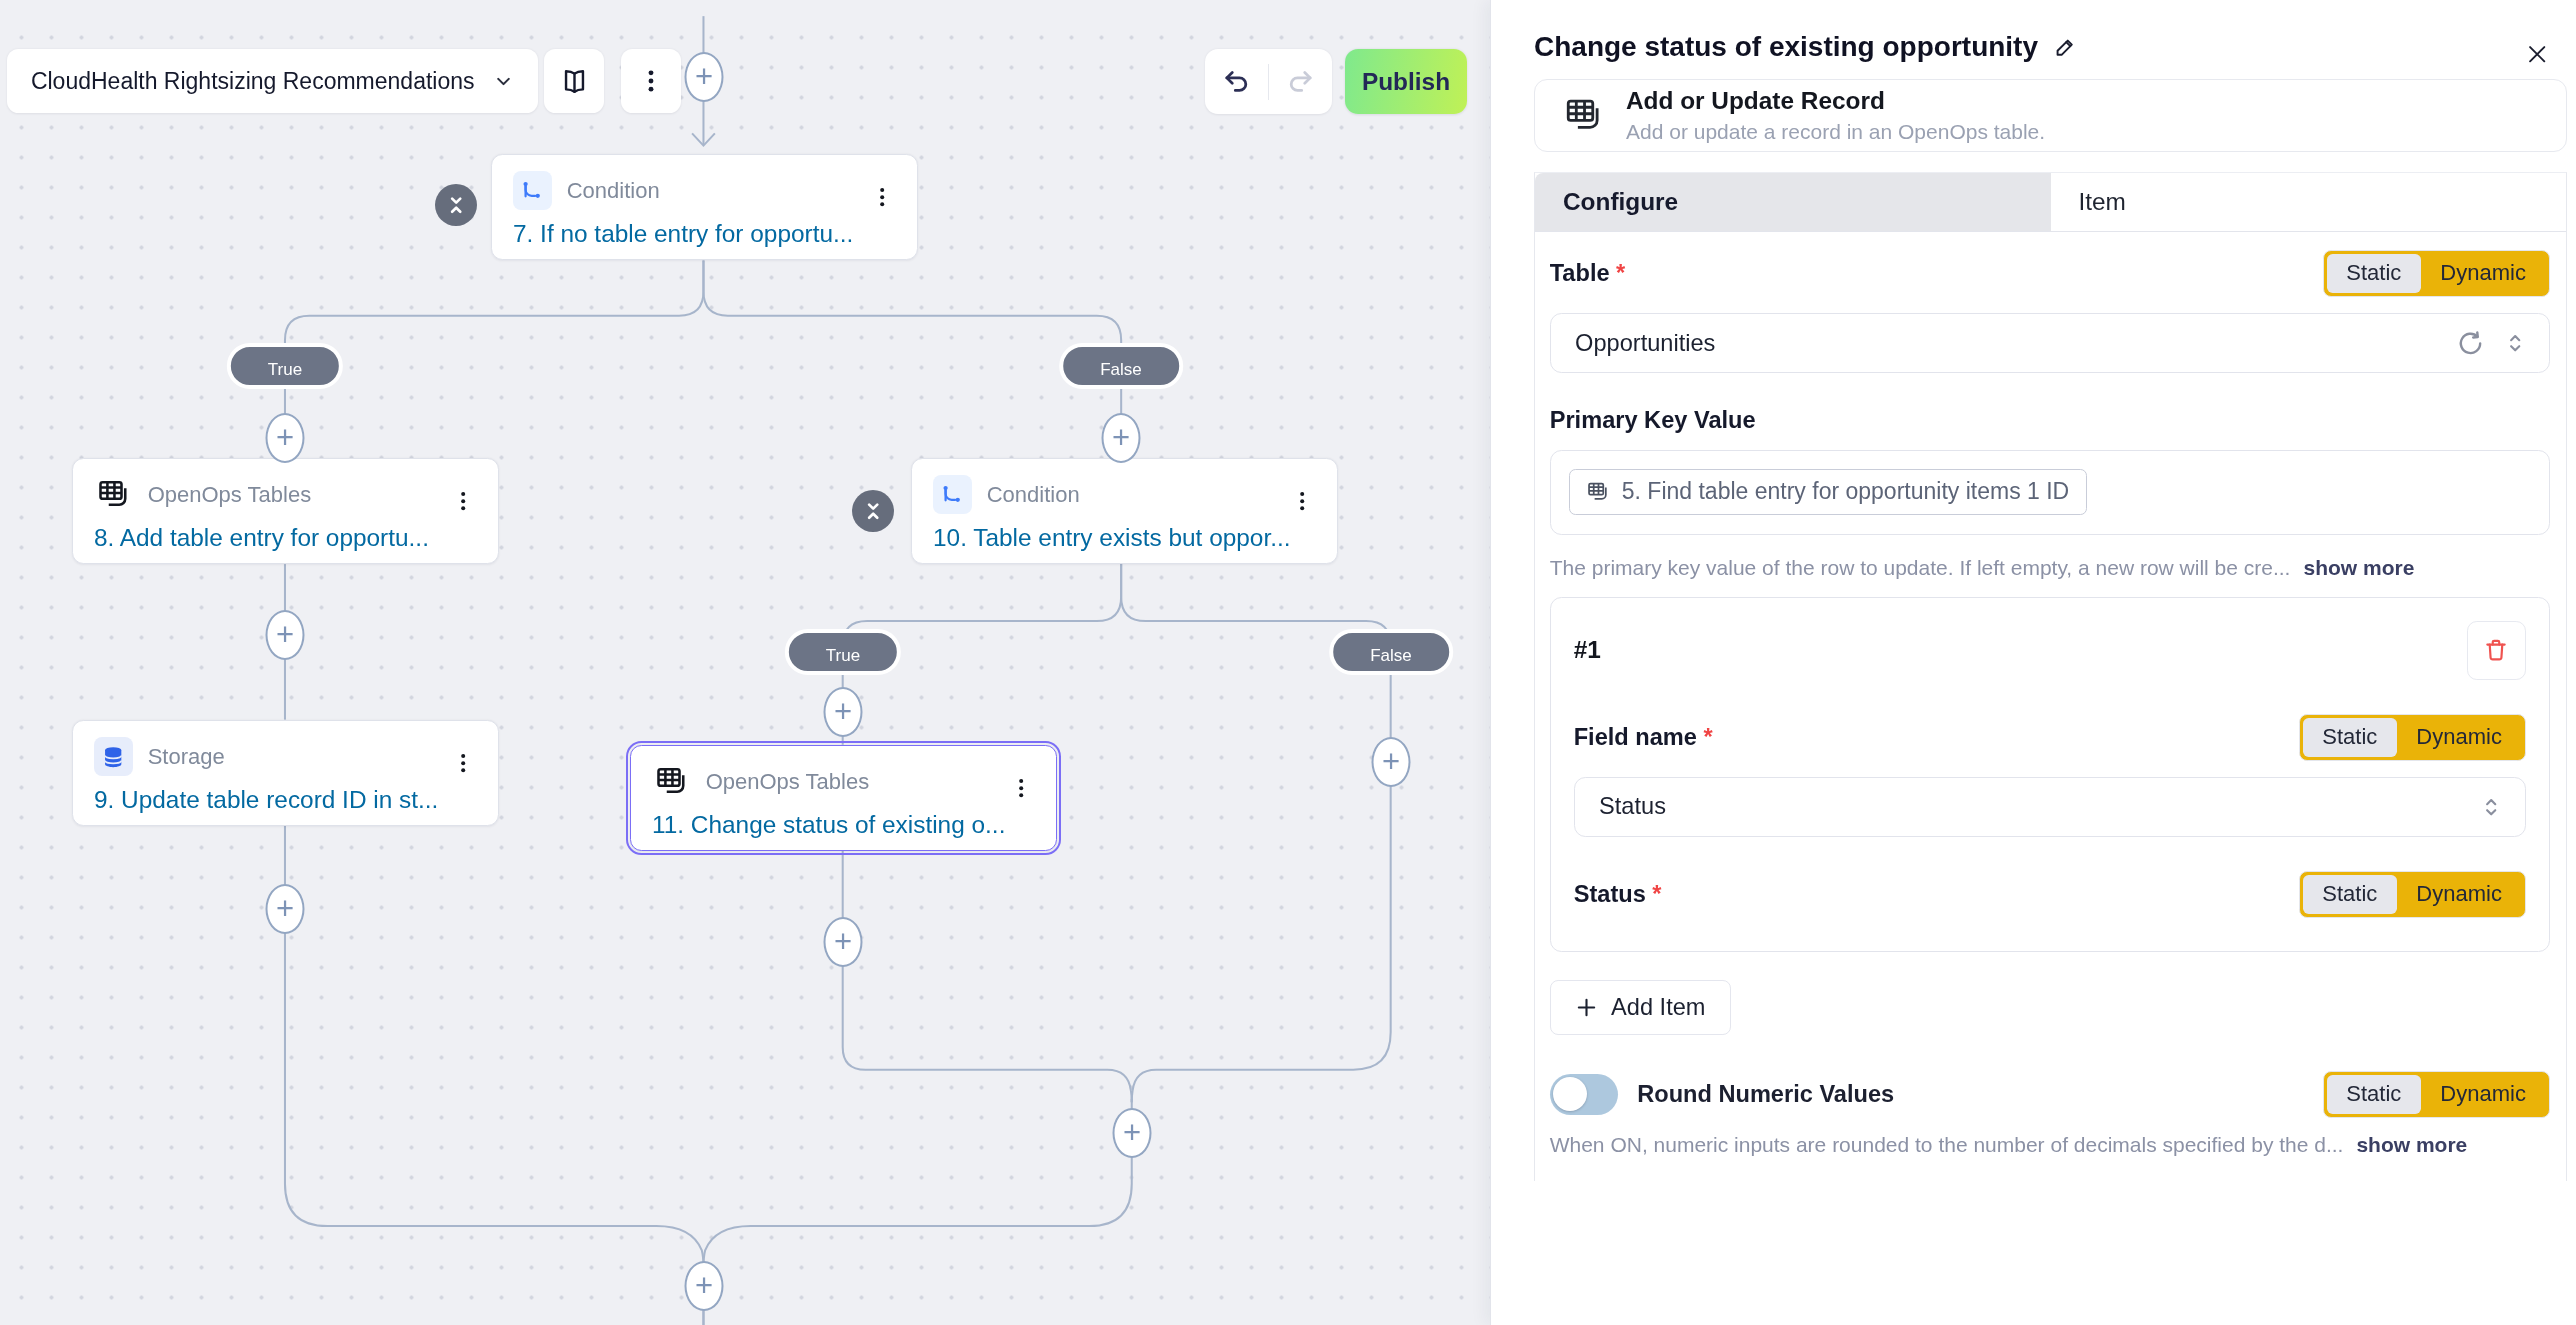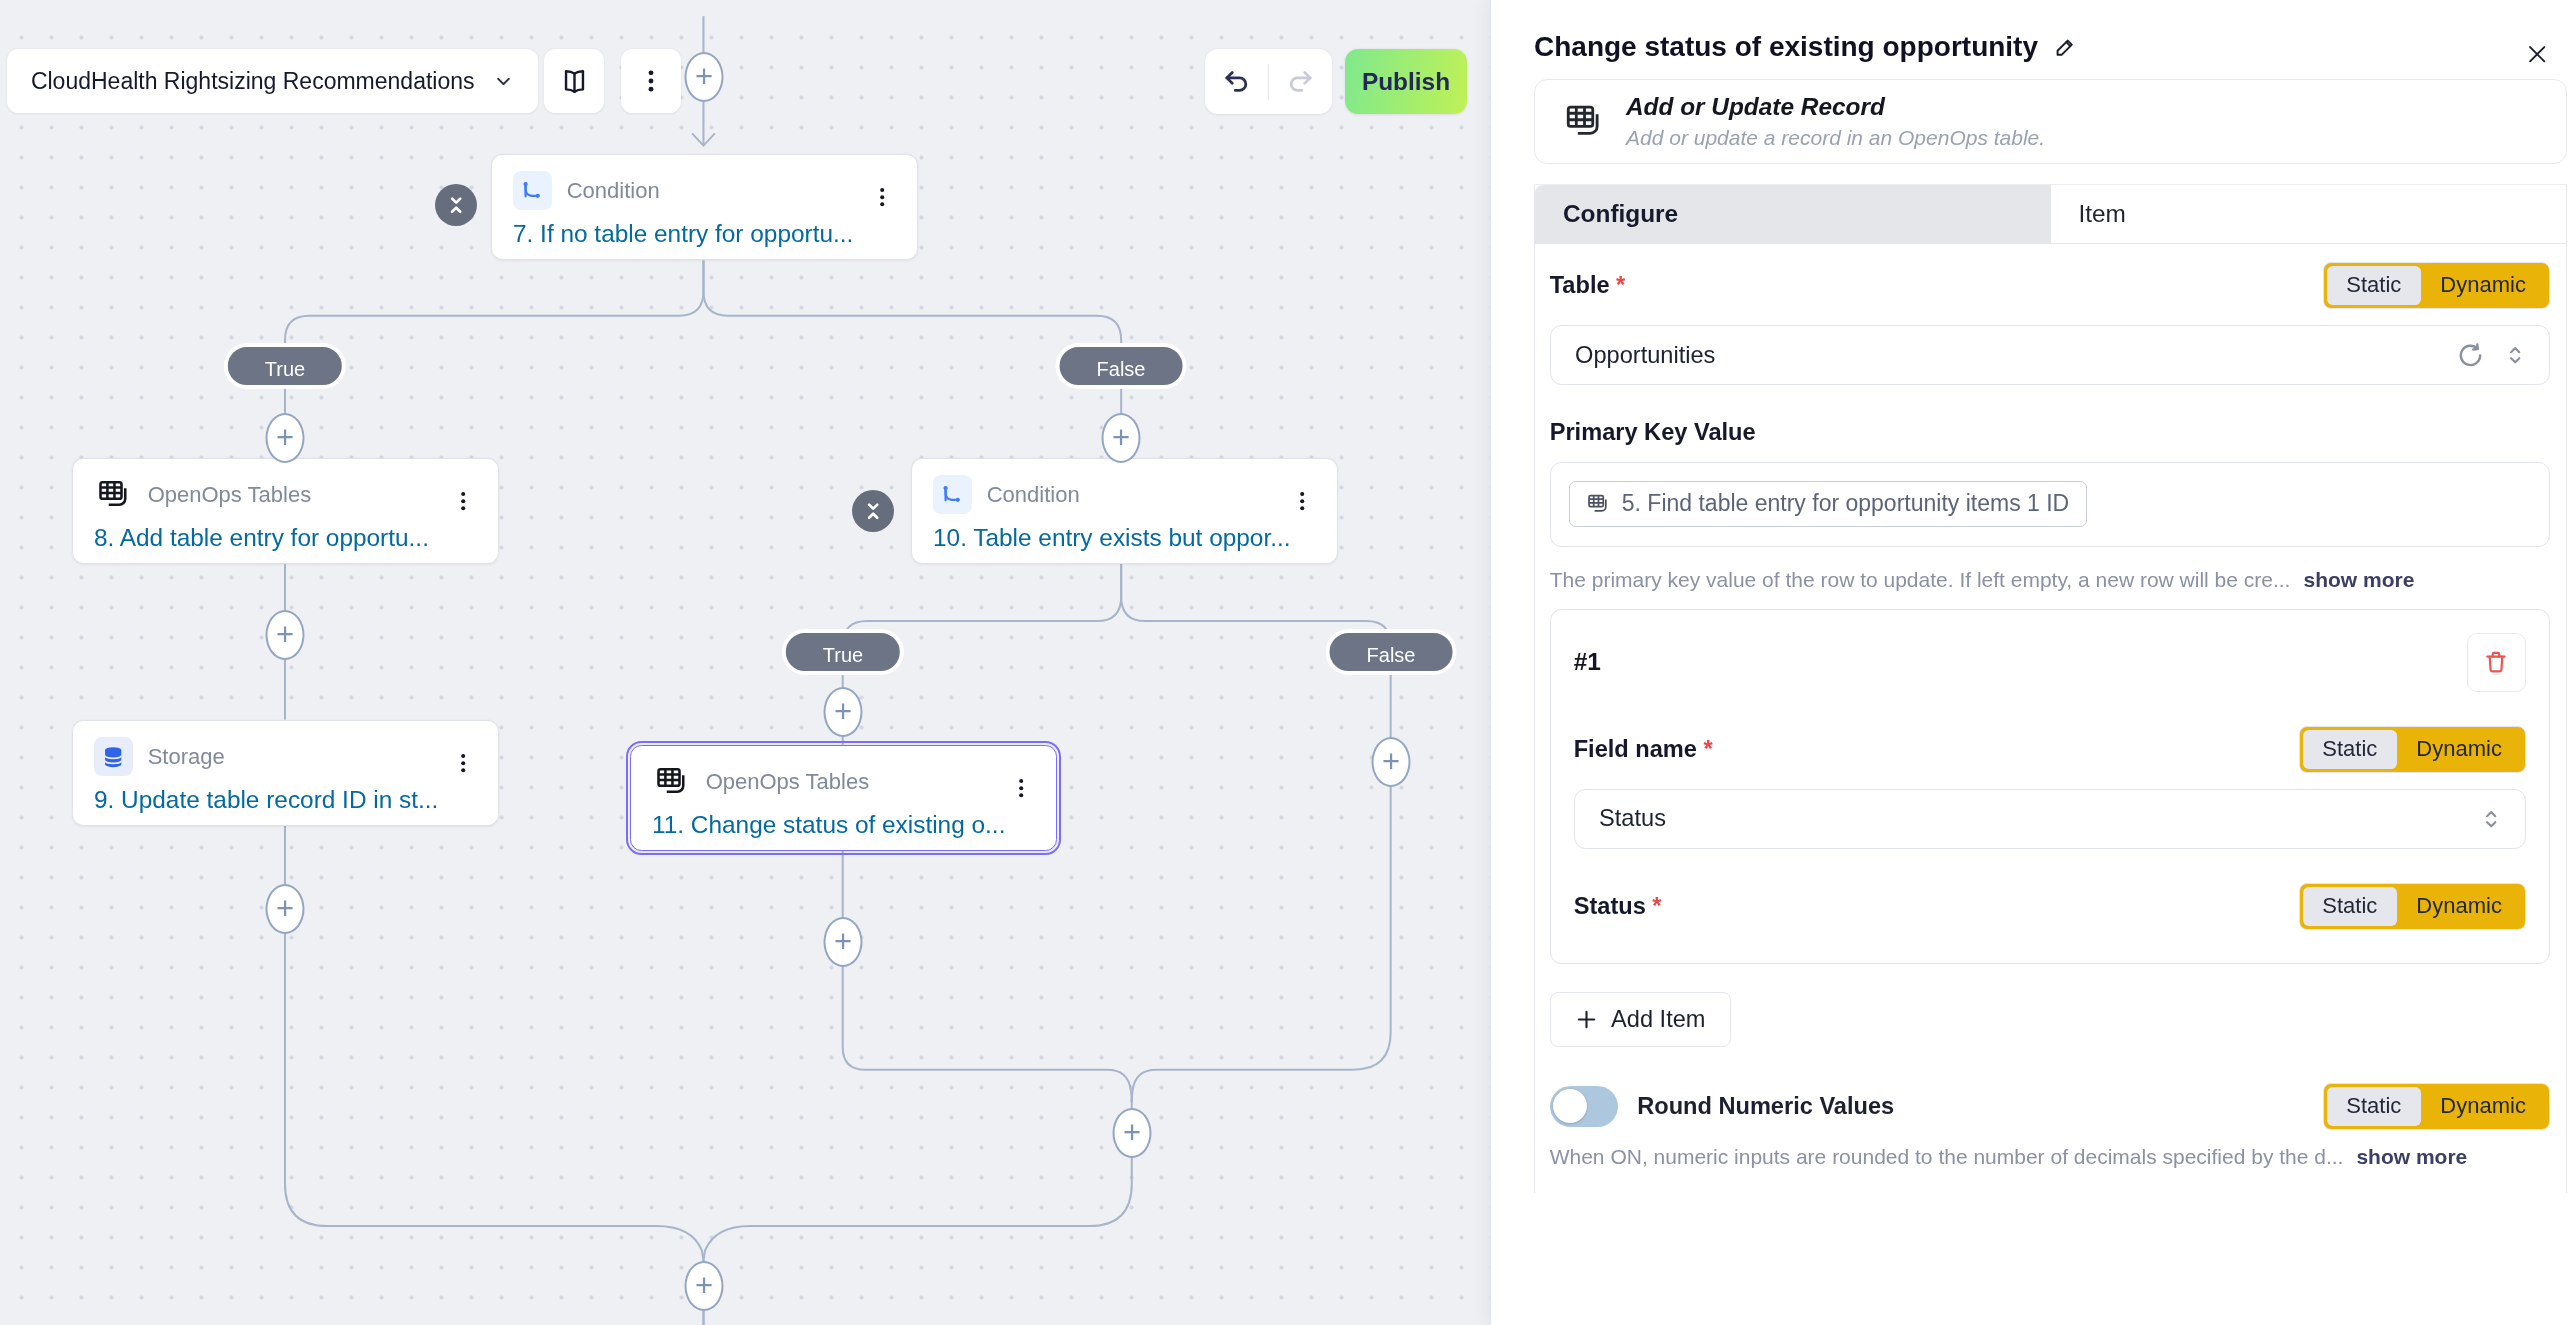--- a/index.html
+++ b/index.html
@@ -24,21 +24,21 @@
   .icon-box.cond { background:#eaf2fe; }
   .icon-box.store { background:#e7edfb; }
   .icon-box.plain { background:transparent; }
   .node-type { font-size:22px; color:#808a9b; }
   .node-kebab { position:absolute; right:18px; top:23px; width:33px; height:39px;
     display:flex; align-items:center; justify-content:center; cursor:pointer; }
   .node-title { margin-top:9.8px; font-size:24.4px; font-weight:500; color:#0369a1;
     white-space:nowrap; overflow:hidden; }
 
   .branch-badge { position:absolute; transform:translate(-50%,-50%);
-    background:#6c7486; color:#fff; font-size:20px; font-weight:500;
+    background:#6c7486; color:#fff; font-size:17px; font-weight:500;
     height:46px; line-height:37px; padding:4.1px 37px; border-radius:28px;
     border:4.1px solid #ffffff;text-align:center; }
   .plus-btn { position:absolute; transform:translate(-50%,-50%);
     width:39px; height:50px; background:#fff; border:2px solid #93a6c2;
     border-radius:50%; color:#7d93b6; display:flex; align-items:center;
     justify-content:center; font-size:31px; font-weight:300; cursor:pointer; }
   .collapse-btn { position:absolute; transform:translate(-50%,-50%);
     width:42px; height:42px; border-radius:50%; background:#666d7c;
     display:flex; align-items:center; justify-content:center; cursor:pointer; }
 
@@ -60,22 +60,22 @@
 
   
   #panel { position:absolute; left:1490px; top:0; width:1086px; height:1325px;
     background:#fff; border-left:0.8px solid #e2e4eb;
     box-shadow:-6.5px 0 14.7px rgba(25,30,50,.05); padding:31px 9px 0 43px; }
   #panel-title-row { display:flex; align-items:center; gap:14.7px; padding-right:49px; }
   #panel-title { font-size:28px; font-weight:700; color:#101223; }
   #panel-close { position:absolute; right:21px; top:36px; width:36px; height:36px;
     display:flex; align-items:center; justify-content:center; cursor:pointer; }
 
-  #action-card { margin-top:16.3px; width:1033px; height:85px; border:0.8px solid #e7e9ef;
-    border-radius:13px; display:flex; align-items:center; gap:21px; padding:0 28px;font-style:italic; }
+  #action-card { margin-top:16.3px; width:1033px; height:73px; border:0.8px solid #e7e9ef;
+    border-radius:13px; display:flex; align-items:center; gap:21px; padding:0 28px; }
   #action-card .ac-title { font-size:24.4px; font-weight:600; color:#14171f; }
   #action-card .ac-desc { font-size:21px; color:#9aa1b2; margin-top:4.9px; }
 
   #form-container { margin-top:19.5px; width:1033px;
     border-left:0.8px solid #e6e8ee; border-right:0.8px solid #e6e8ee; border-top:0.8px solid #eceef3; }
   #tabbar { display:flex; height:59px; border-bottom:0.8px solid #e3e5ec; }
   .tab { flex:1; display:flex; align-items:center; padding-left:28px;
     font-size:24.4px; cursor:pointer; }
   .tab.active { background:#e5e6ea; border-top-left-radius:8.1px; font-weight:600; color:#161a2d; }
   .tab.inactive { background:#fff; color:#1f2430; }

